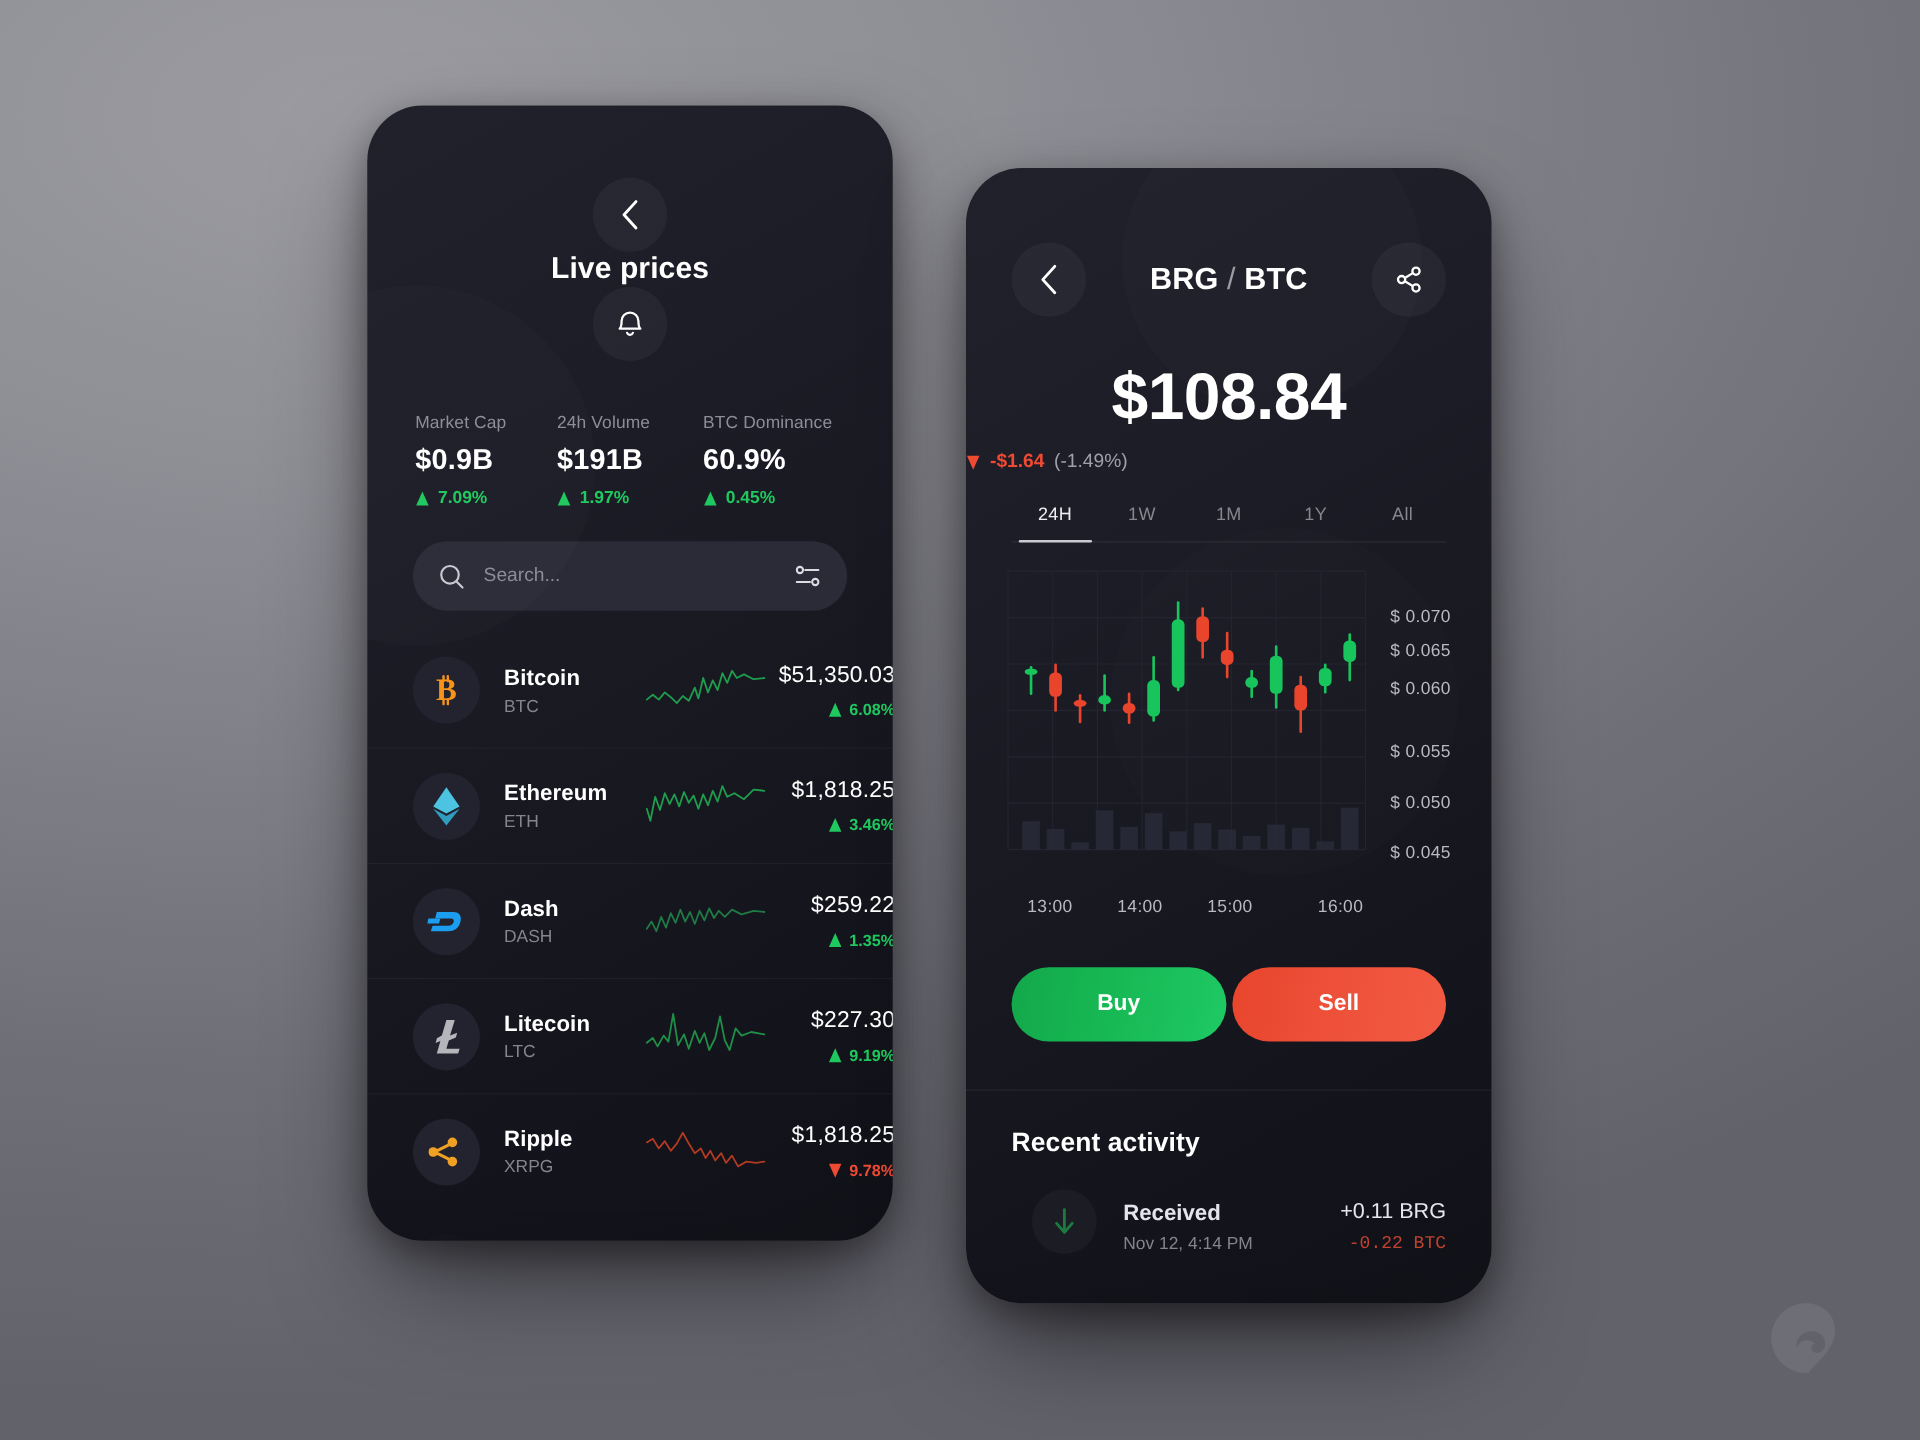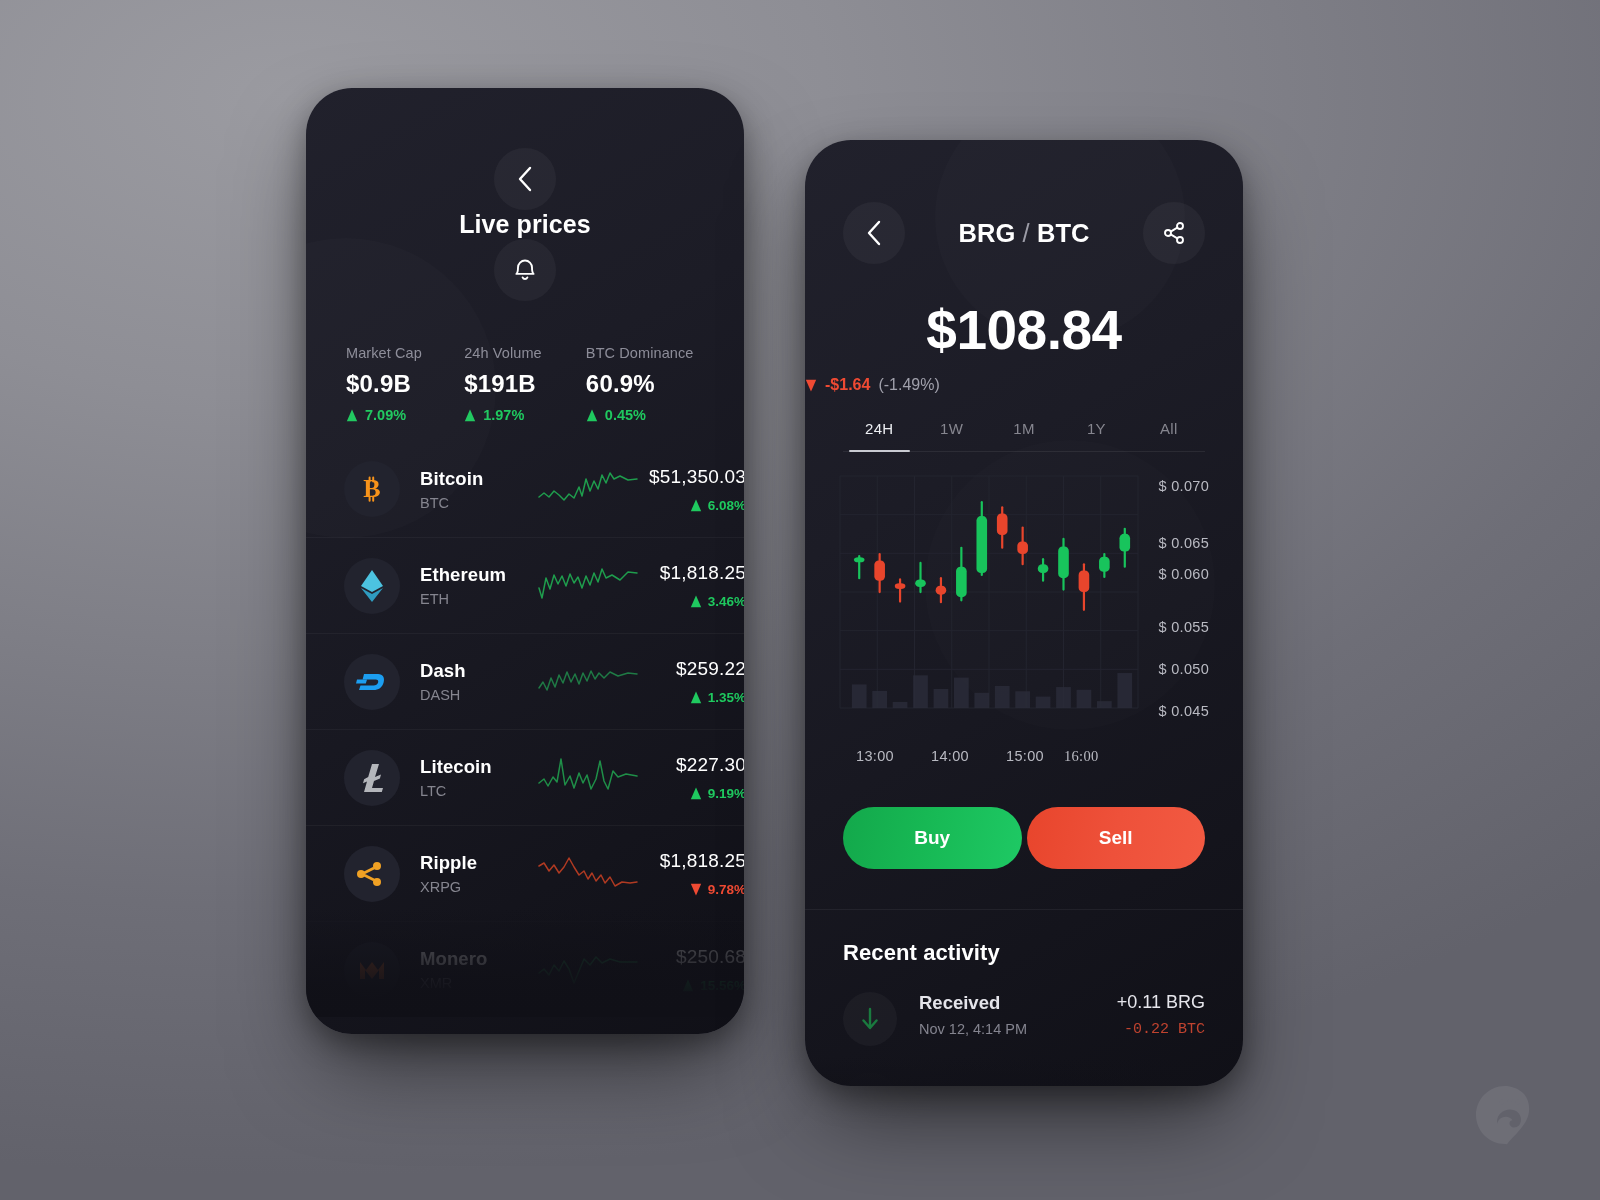--- a/index.html
+++ b/index.html
@@ -123,21 +123,21 @@
   .btn{
     flex:1; height:62px; border-radius:31px;
     display:flex; align-items:center; justify-content:center;
     color:#fff; font-size:19px; font-weight:700; border:0; font-family:inherit;
   }
   .btn-buy{ background:linear-gradient(100deg,#13a84b 0%,#17b854 45%,#1ec964 100%); }
   .btn-sell{ background:linear-gradient(100deg,#e8452c 0%,#ee513a 50%,#f25a42 100%); }
 
   .activity{ margin-top:40px; border-top:1px solid rgba(255,255,255,.06); position:relative; }
   .act-title{ color:#fff; font-size:22px; font-weight:700; padding:30px 38px 0 38px; letter-spacing:.1px;}
-  .actrow{ display:flex; align-items:flex-start; padding:26px 38px 0 38px; }
+  .actrow{ display:flex; align-items:flex-end; padding:26px 38px 0 55px; }
   .act-ic{
     width:54px; height:54px; border-radius:50%; background:rgba(255,255,255,.035);
     display:flex; align-items:center; justify-content:center; margin-right:22px; flex:0 0 auto;
   }
   .act-meta{ flex:1; }
   .act-name{ color:#e4e4ea; font-size:18.5px; font-weight:700; }
   .act-date{ color:#84848f; font-size:14.5px; margin-top:7px; }
   .act-right{ text-align:right; }
   .act-amt{ color:#e6e6ec; font-size:18px; }
   .act-amt2{ color:#c0432f; font-size:15px; margin-top:8px;font-family:Liberation Mono, monospace; }
@@ -198,20 +198,35 @@
       <div class="stat-value">60.9%</div>
       <div class="stat-delta up">
         <svg class="tri" viewBox="0 0 12 13">
             <path d="M6 0.6 11.2 12.2 0.8 12.2z" fill="#1fc95f"></path>
           </svg>
         <span>0.45%</span>
       </div>
     </div>
   </div>
 
+  <div class="searchwrap">
+    <div class="search">
+      <svg width="21" height="21" viewBox="0 0 21 21" fill="none">
+        <circle cx="9" cy="9" r="7.3" stroke="#c9c9d2" stroke-width="1.8"></circle>
+        <path d="M14.4 14.6l5 5" stroke="#c9c9d2" stroke-width="1.8" stroke-linecap="round"></path>
+      </svg>
+      <input type="text" placeholder="Search..." style="">
+      <svg width="22" height="20" viewBox="0 0 22 20" fill="none">
+        <path d="M9 5h11" stroke="#dcdce3" stroke-width="1.7" stroke-linecap="round"></path>
+        <path d="M2 15h11" stroke="#dcdce3" stroke-width="1.7" stroke-linecap="round"></path>
+        <circle cx="4.6" cy="5" r="2.6" stroke="#dcdce3" stroke-width="1.7"></circle>
+        <circle cx="17.4" cy="15" r="2.6" stroke="#dcdce3" stroke-width="1.7"></circle>
+      </svg>
+    </div>
+  </div>
 
   <div class="coinlist">
 
     <div class="coinrow">
       <div class="coin-ic">
         <svg width="30" height="30" viewBox="0 0 30 30">
           <text x="15" y="23" font-family="Liberation Serif, serif" font-size="26" font-weight="bold" fill="#f7931a" text-anchor="middle">B</text>
           <path d="M12.6 3.6v4M16.2 3.6v4M12.6 22.8v4M16.2 22.8v4" stroke="#f7931a" stroke-width="2" stroke-linecap="round"></path>
         </svg>
       </div>
@@ -473,34 +488,34 @@
           <rect x="239.61714285714285" y="96.56666666666665" width="10.622857142857143" height="21.533333333333346" fill="#e8452c" rx="4.4261904761904765"></rect>
           <rect x="258.0028571428571" y="227.16" width="14.708571428571426" height="6.84" fill="#2a2b38" opacity="0.85"></rect>
           <line x1="265.35714285714283" y1="80.1" x2="265.35714285714283" y2="102.89999999999998" stroke="#18c45c" stroke-width="2.2" stroke-linecap="round"></line>
           <rect x="260.04571428571427" y="82.63333333333331" width="10.622857142857143" height="15.200000000000003" fill="#18c45c" rx="4.4261904761904765"></rect>
           <rect x="278.43142857142857" y="199.04" width="14.708571428571426" height="34.96" fill="#2a2b38" opacity="0.85"></rect>
           <line x1="285.7857142857143" y1="54.76666666666667" x2="285.7857142857143" y2="92.76666666666667" stroke="#18c45c" stroke-width="2.2" stroke-linecap="round"></line>
           <rect x="280.4742857142857" y="59.833333333333314" width="10.622857142857143" height="17.733333333333363" fill="#18c45c" rx="4.4261904761904765"></rect>
         </svg>
     </div>
     <div class="yaxis">
-      <div class="ylab" style="top:12px">$ 0.070</div>
+      <div class="ylab" style="top:40px">$ 0.070</div>
       <div class="ylab" style="top:69px">$ 0.065</div>
       <div class="ylab" style="top:100px">$ 0.060</div>
       <div class="ylab" style="top:153px">$ 0.055</div>
       <div class="ylab" style="top:195px">$ 0.050</div>
       <div class="ylab" style="top:237px">$ 0.045</div>
     </div>
   </div>
 
   <div class="xaxis">
     <div class="xlab" style="width:72px;text-align:center;">13:00</div>
     <div class="xlab" style="width:72px;text-align:center;margin-left:3px;">14:00</div>
     <div class="xlab" style="width:72px;text-align:center;margin-left:3px;">15:00</div>
-    <div class="xlab" style="width:72px;text-align:left;margin-left:3px;font-family:Liberation Serif, serif;">16:00</div>
+    <div class="xlab" style="width:72px;text-align:right;margin-left:3px;">16:00</div>
   </div>
 
   <div class="actions">
     <button class="btn btn-buy">Buy</button>
     <button class="btn btn-sell">Sell</button>
   </div>
 
   <div class="activity">
     <div class="act-title">Recent activity</div>
 

